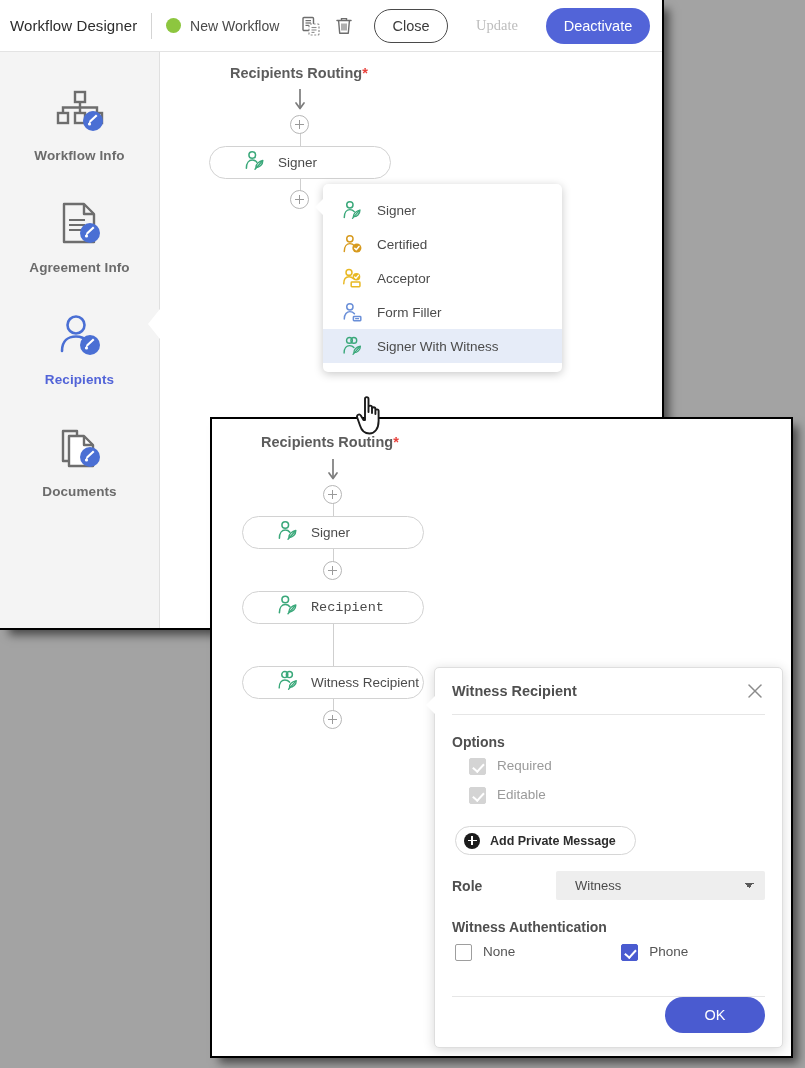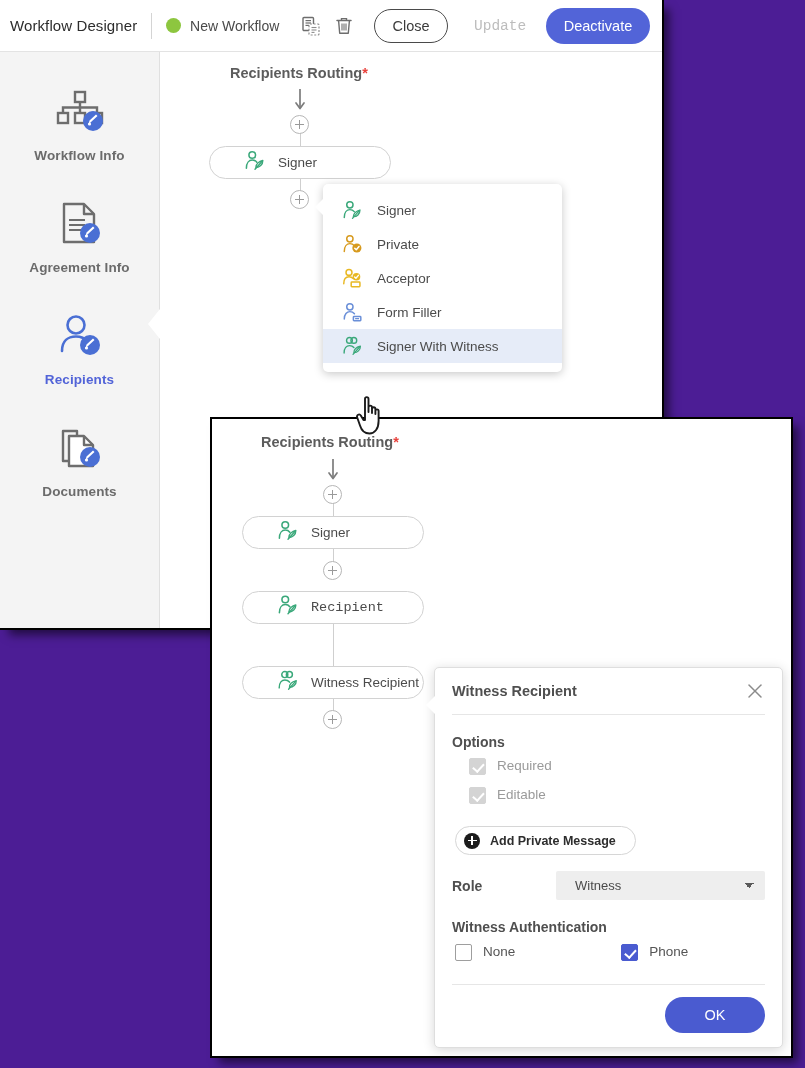--- a/index.html
+++ b/index.html
@@ -7,21 +7,21 @@
   html, body {
     margin: 0; padding: 0;
     width: 805px; height: 1068px;
     background: #ffffff;
     font-family: "Liberation Sans", sans-serif;
     overflow: hidden;
   }
   #stage {
     position: relative;
     width: 805px; height: 1068px;
-    background: #4c1d95;
+    background: #a3a3a3;
   }
 
   
   .window {
     position: absolute;
     background: #ffffff;
     border: 2px solid #000000;
     box-shadow: 7px 7px 9px -2px rgba(0,0,0,0.55);
   }
 
@@ -87,21 +87,21 @@
     cursor: pointer;
     padding: 0 16px;
     margin-left: 10px;
   }
   .btn-ghost-disabled {
     min-width: 70px; height: 34px;
     border: none;
     background: transparent;
     color: #bdbdbd;
     font-size: 14.5px;
-    font-family: Liberation Mono, monospace;
+    font-family: Liberation Serif, serif;
     padding: 0 12px;
     margin-left: 14px;
     cursor: default;
   }
   .btn-primary {
     min-width: 104px; height: 36px;
     border: none;
     border-radius: 18px;
     background: #5264d8;
     color: #ffffff;
@@ -389,21 +389,20 @@
     align-items: center;
     margin: 9px 0 0 3px;
   }
   .auth-row .cb-row { margin-left: 0; }
   .auth-row .gap { width: 106px; }
 
   .dlg-foot {
     position: absolute;
     left: 17px; right: 17px; bottom: 14px;
     border-top: 1px solid #e6e6e6;
-    padding-top: 12px;
     display: flex;
     justify-content: flex-end;
   }
   .btn-ok {
     width: 100px; height: 36px;
     border: none;
     border-radius: 18px;
     background: #4a5bd0;
     color: #ffffff;
     font-size: 14.5px;
@@ -575,21 +574,21 @@
 
           <div class="menu-item">
             <span class="mi-ico">
               <svg width="21" height="21" viewBox="0 0 24 24">
                 <circle cx="9" cy="5.5" r="3.6" fill="none" stroke="#d79a1e" stroke-width="1.7"></circle>
                 <path d="M2.6 20 C2.6 14 5.6 11 9 11 C11 11 12.8 11.8 14 13.3" fill="none" stroke="#d79a1e" stroke-width="1.7" stroke-linecap="round"></path>
                 <circle cx="17" cy="16" r="5.2" fill="#d79a1e"></circle>
                 <path d="M14.6 16.2 L16.3 18 L19.4 14.2" fill="none" stroke="#ffffff" stroke-width="1.7" stroke-linecap="round" stroke-linejoin="round"></path>
               </svg>
             </span>
-            <span class="mi-label">Private</span>
+            <span class="mi-label">Certified</span>
           </div>
 
           <div class="menu-item">
             <span class="mi-ico">
               <svg width="21" height="21" viewBox="0 0 24 24">
                 <circle cx="8" cy="5" r="3.4" fill="none" stroke="#e8b823" stroke-width="1.7"></circle>
                 <path d="M2 18 C2 12.5 4.8 10 8 10 C10 10 11.6 10.7 12.8 12" fill="none" stroke="#e8b823" stroke-width="1.7" stroke-linecap="round"></path>
                 <circle cx="16.5" cy="10" r="4.4" fill="#e8b823"></circle>
                 <path d="M14.4 10.2 L15.9 11.7 L18.7 8.4" fill="none" stroke="#ffffff" stroke-width="1.6" stroke-linecap="round" stroke-linejoin="round"></path>
                 <rect x="10.5" y="16" width="10" height="5.5" rx="0.8" fill="none" stroke="#e8b823" stroke-width="1.7"></rect>

